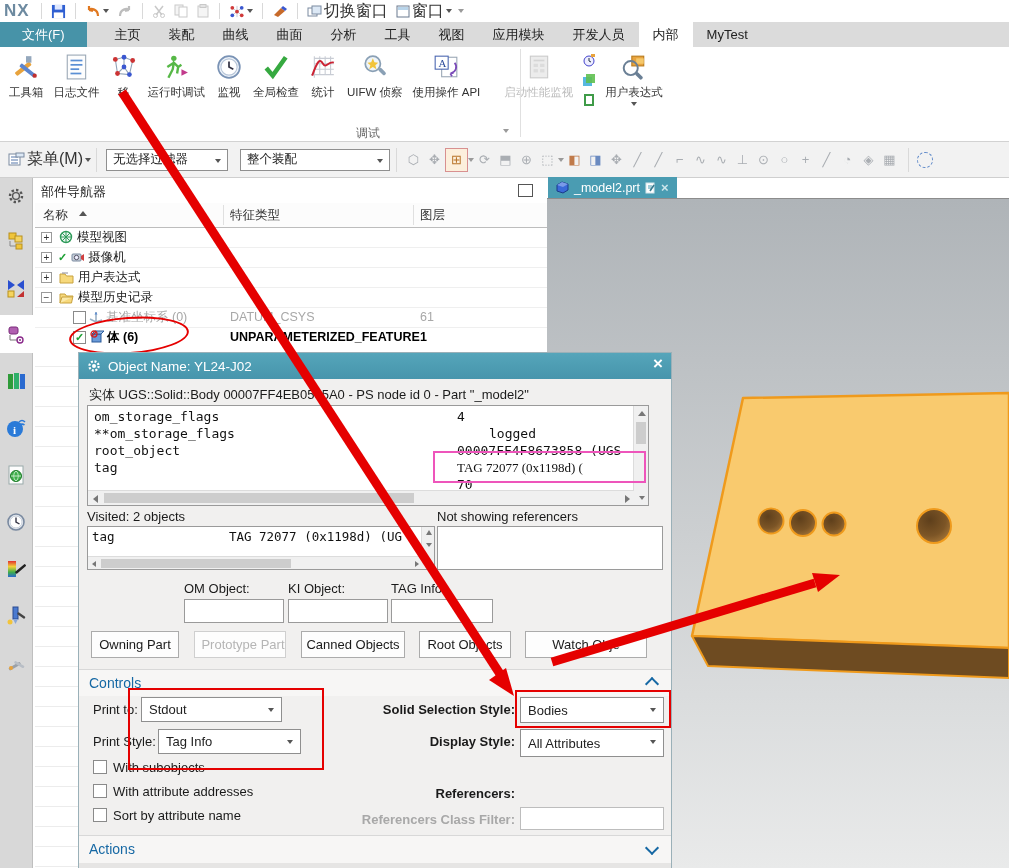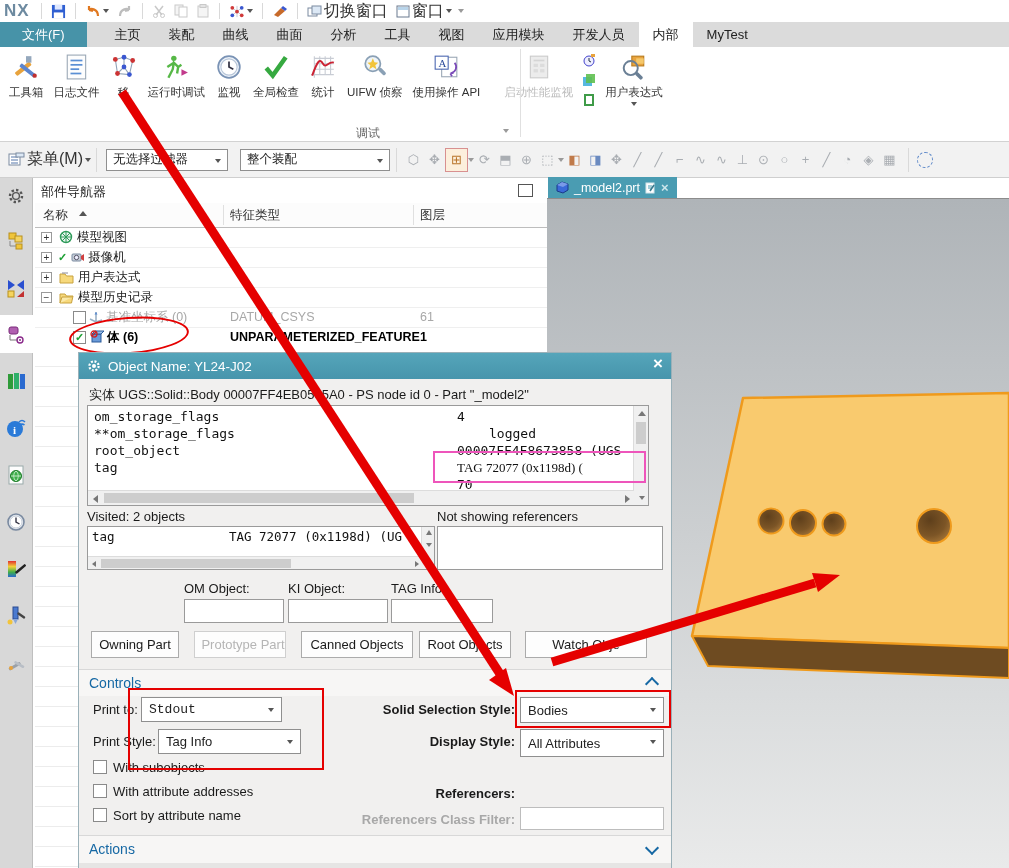--- a/index.html
+++ b/index.html
@@ -668,30 +668,30 @@
 
     <span class="dlbl" style="left:105px;top:228px;">OM Object:</span>
     <span class="dlbl" style="left:209px;top:228px;">KI Object:</span>
     <span class="dlbl" style="left:312px;top:228px;">TAG Info:</span>
     <div class="dinput" style="left:105px;top:246px;width:100px;height:24px;"></div>
     <div class="dinput" style="left:209px;top:246px;width:100px;height:24px;"></div>
     <div class="dinput" style="left:312px;top:246px;width:102px;height:24px;"></div>
 
     <div class="dbtn" style="left:12px;top:278px;width:88px;">Owning Part</div>
     <div class="dbtn disabled" style="left:115px;top:278px;width:92px;padding-left:6px;">Prototype Part</div>
-    <div class="dbtn" style="left:222px;top:278px;width:112px;">Canned Objects</div>
+    <div class="dbtn" style="left:222px;top:278px;width:104px;">Canned Objects</div>
     <div class="dbtn" style="left:340px;top:278px;width:92px;">Root Objects</div>
     <div class="dbtn" style="left:446px;top:278px;width:122px;">Watch Obje</div>
 
     <div class="sect" style="top:316px;">
       <span class="stitle">Controls</span>
       <span class="chev up"></span>
     </div>
     <span class="dlbl" style="left:14px;top:349px;">Print to:</span>
-    <div class="dcombo" style="left:62px;top:344px;width:141px;height:25px;font-family:Liberation Mono, monospace;">
+    <div class="dcombo" style="left:62px;top:344px;width:141px;height:25px;">
         <span>Stdout</span>
         <span class="tri-d"></span>
       </div>
     <span class="dlbl r" style="left:436px;top:349px;">Solid Selection Style:</span>
     <div class="dcombo" style="left:441px;top:344px;width:144px;height:26px;">
         <span>Bodies</span>
         <span class="tri-d"></span>
       </div>
 
     <span class="dlbl" style="left:14px;top:381px;">Print Style:</span>

